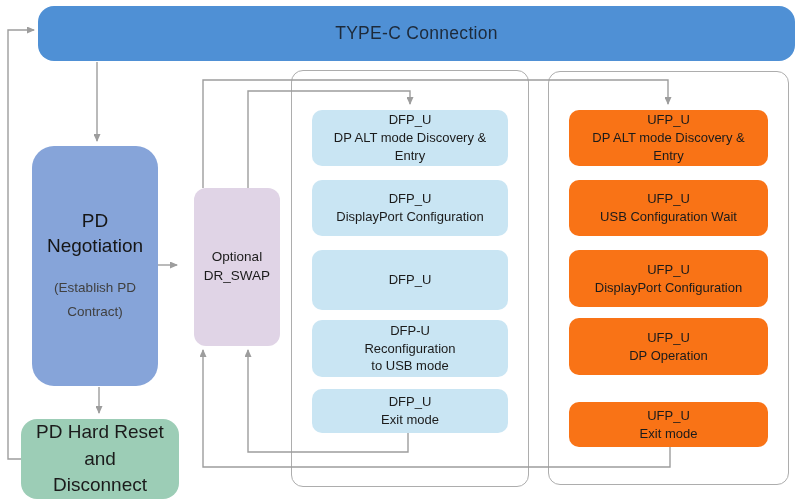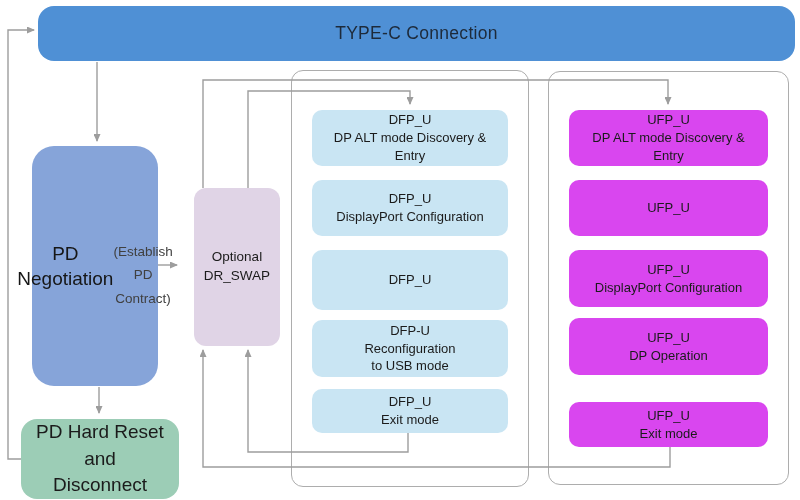--- a/index.html
+++ b/index.html
@@ -16,21 +16,21 @@
   }
   
   .typec-bar{
     left:38px;top:6px;width:757px;height:55px;border-radius:16px;background:#4F90D5;
     display:flex;align-items:center;justify-content:center;z-index:3;
     font-size:17.5px;color:#1d2a3a;letter-spacing:.3px;
   }
   
   .pd-neg{
     left:32px;top:146px;width:126px;height:240px;border-radius:22px;background:#86A4D9;
-    display:flex;flex-direction:row;align-items:center;justify-content:center;
+    display:flex;flex-direction:column;align-items:center;justify-content:center;
     text-align:center;z-index:3;
   }
   .pd-neg .t{font-size:19px;line-height:1.32;white-space:pre-line;color:#161616;}
   .pd-neg .s{font-size:13.5px;line-height:1.75;margin-top:18px;white-space:pre-line;color:#404040;}
   
   .dr-swap{
     left:194px;top:188px;width:86px;height:158px;border-radius:12px;background:#E0D4E6;
     display:flex;align-items:center;justify-content:center;text-align:center;
     font-size:13.5px;line-height:1.4;white-space:pre-line;z-index:3;
   }
@@ -40,21 +40,21 @@
     display:flex;align-items:center;justify-content:center;text-align:center;
     font-size:19px;line-height:1.4;white-space:pre-line;z-index:3;
   }
   
   .state{
     border-radius:10px;display:flex;flex-direction:column;align-items:center;justify-content:center;
     text-align:center;font-size:13px;line-height:1.38;z-index:3;padding:2px 16px;
   }
   .state .desc{white-space:pre-line;}
   .dfp{background:#C9E5F3;left:312px;width:196px;}
-  .ufp{background:#d946ef;left:569px;width:199px;}
+  .ufp{background:#f97316;left:569px;width:199px;}
 </style>
 </head>
 <body>
 
 <div id="stage">
 
   <div class="abs group-frame" style="left:291px;top:70px;width:238px;height:417px;"></div>
   <div class="abs group-frame" style="left:548px;top:71px;width:241px;height:414px;"></div>
 
   <svg id="wires" viewBox="0 0 800 500" fill="none">
@@ -126,20 +126,21 @@
     <span class="desc">Exit mode</span>
   </div>
 
   <div class="abs state ufp" style="top:110px;height:56px;">
     <span>UFP_U</span>
     <span class="desc">DP ALT mode Discovery &amp;
 Entry</span>
   </div>
   <div class="abs state ufp" style="top:180px;height:56px;">
     <span>UFP_U</span>
+    <span class="desc">USB Configuration Wait</span>
   </div>
   <div class="abs state ufp" style="top:250px;height:57px;">
     <span>UFP_U</span>
     <span class="desc">DisplayPort Configuration</span>
   </div>
   <div class="abs state ufp" style="top:318px;height:57px;">
     <span>UFP_U</span>
     <span class="desc">DP Operation</span>
   </div>
   <div class="abs state ufp" style="top:402px;height:45px;">

